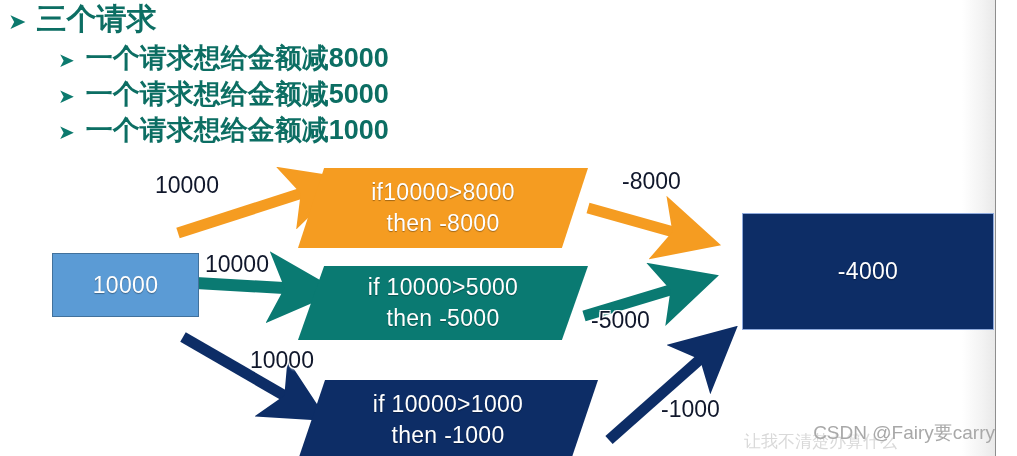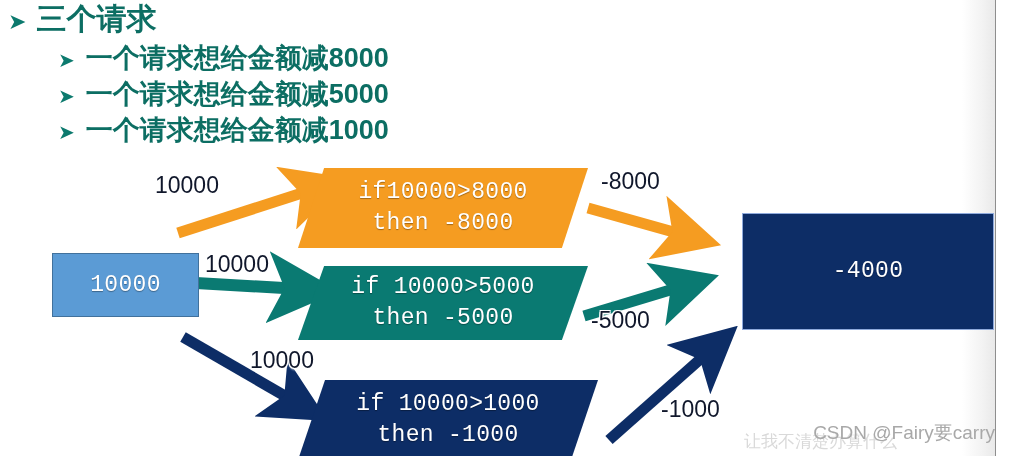--- a/index.html
+++ b/index.html
@@ -80,21 +80,20 @@
     position: absolute;
     display: flex;
     align-items: center;
     justify-content: center;
     color: #ffffff;
     font-size: 23px;
     text-align: center;
     letter-spacing: .3px;
     line-height: 31px;
     text-shadow: 0 1px 1px rgba(0,0,0,.35);
-    font-family: Liberation Mono, monospace;
   }
   .node.rect-blue {
     background: #5b9bd5;
     border: 1px solid #41719c;
   }
   .node.rect-navy {
     background: #0d2d66;
     border: 1px solid #8faadc;
   }
   .node.para {
@@ -230,21 +229,21 @@
     <div class="node rect-navy" style="left:742px; top:213px; width:250px; height:115px;">
       <span class="node-line">-4000</span>
     </div>
 
     <div class="edge-label" style="left:155px; top:172px;">10000</div>
 
     <div class="edge-label" style="left:205px; top:251px;">10000</div>
 
     <div class="edge-label" style="left:250px; top:347px;">10000</div>
 
-    <div class="edge-label" style="left:601px; top:168px;">-8000</div>
+    <div class="edge-label" style="left:622px; top:168px;">-8000</div>
 
     <div class="edge-label" style="left:591px; top:307px;">-5000</div>
 
     <div class="edge-label" style="left:661px; top:396px;">-1000</div>
 
   </div>
 
   <div class="ghost">让我不清楚办算什么</div>
   <div class="watermark">CSDN @Fairy要carry</div>
 

